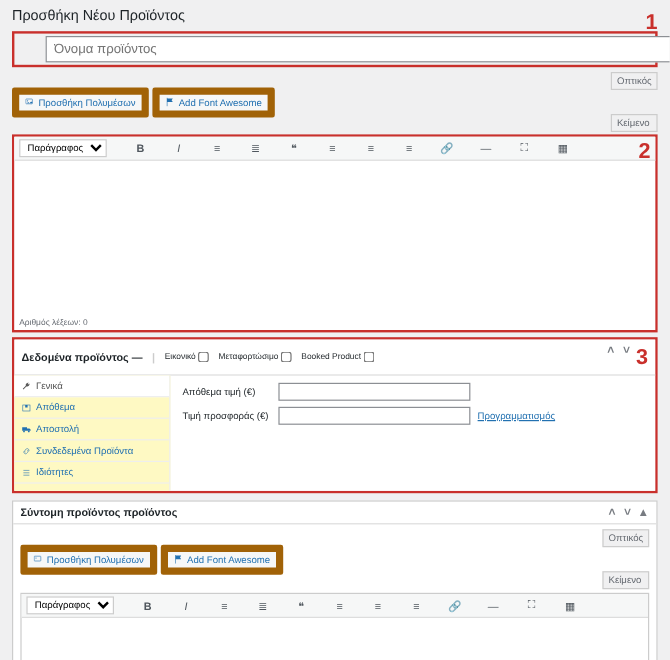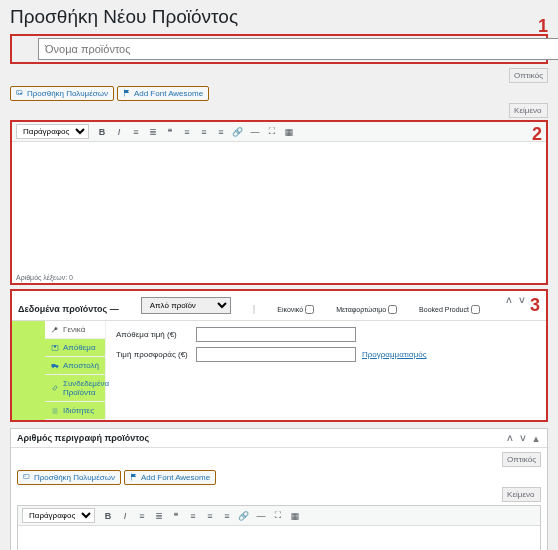--- a/index.html
+++ b/index.html
@@ -1,43 +1,43 @@
 <!DOCTYPE html>
 <html><head>
 <meta charset="utf-8">
 <style>
 * { box-sizing: border-box; margin: 0; padding: 0; }
 body { font-family: -apple-system, Helvetica, Arial, sans-serif; background: #f0f0f1; color: #1d2327; font-size: 10px; width: 558px; height: 550px; overflow: hidden; }
 .page { padding: 6px 10px; }
-.page-title { font-size: 19px; font-weight: 400; color: #1d2327; margin-bottom: 6px; }
+.page-title { font-size: 12px; font-weight: 400; color: #1d2327; margin-bottom: 6px; }
 .section-wrap { position: relative; border: 2px solid #c9302c; margin-bottom: 4px; }
 .title-input { width: 100%; padding: 4px 6px; font-size: 11px; color: #787c82; border: 1px solid #8c8f94; background: #fff; margin-left: 24px; }
 .toolbar-row { display: flex; justify-content: space-between; align-items: center; margin: 4px 0 2px; }
 .btn-group { display: flex; gap: 3px; }
-.btn { display: inline-flex; align-items: center; gap: 3px; background: #f6f7f7; border: 1px solid #a16207; color: #2271b1; padding: 2px 5px; font-size: 8px; cursor: pointer; border-radius: 2px; }
+.btn { display: inline-flex; align-items: center; gap: 3px; background: #f6f7f7; border: 6px solid #a16207; color: #2271b1; padding: 2px 5px; font-size: 8px; cursor: pointer; border-radius: 2px; }
 .btn svg { width: 8px; height: 8px; }
 .tabs { display: flex; gap: 20px; flex-direction: column; }
 .tab { font-size: 8px; color: #646970; padding: 2px 4px; background: #f0f0f1; border: 1px solid #ccc; cursor: pointer; }
 .editor-box { border: 1px solid #ccc; background: #fff; }
-.editor-toolbar { display: flex; align-items: center; gap: 3px; padding: 2px 4px; border-bottom: 1px solid #ddd; background: #f6f7f7; }
+.editor-toolbar { display: flex; align-items: center; gap: 18px; padding: 2px 4px; border-bottom: 1px solid #ddd; background: #f6f7f7; }
 .tb-select { font-size: 8px; padding: 1px 2px; border: 1px solid #ccc; background: #fff; margin-right: 3px; }
 .tb-btn { width: 14px; height: 14px; display: flex; align-items: center; justify-content: center; font-size: 9px; color: #50575e; cursor: pointer; border-radius: 2px; }
 .editor-content { min-height: 130px; padding: 4px; }
 .editor-footer { padding: 2px 4px; font-size: 7px; color: #646970; }
 .postbox { border: 1px solid #ccc; background: #fff; margin-top: 6px; }
 .postbox-header { display: flex; align-items: center; justify-content: space-between; padding: 4px 6px; border-bottom: 1px solid #ddd; font-size: 9px; font-weight: 600; }
 .pb-header-right { display: flex; gap: 3px; }
 .pb-icon { width: 10px; height: 10px; display: flex; align-items: center; justify-content: center; color: #787c82; cursor: pointer; font-size: 10px; }
-.product-data-header { display: flex; align-items: flex-end; gap: 22px; flex-wrap: wrap; }
+.product-data-header { display: flex; align-items: flex-start; gap: 8px; flex-wrap: wrap; }
 .pd-select { font-size: 8px; padding: 2px 4px; border: 1px solid #8c8f94; min-width: 90px; }
 .pd-sep { color: #ccc; }
 .pd-check { display: flex; align-items: center; gap: 2px; font-size: 7px; font-weight: 400; }
 .pd-check input { width: 9px; height: 9px; }
 .pd-body { display: flex; min-height: 96px; }
-.pd-tabs { width: 94px; background: #bef264; border-right: 1px solid #eee; padding-left: 33px; }
+.pd-tabs { width: 130px; background: #fef9c3; border-right: 1px solid #eee; }
 .pd-tab { display: flex; align-items: center; gap: 4px; padding: 4px 6px; font-size: 8px; color: #2271b1; cursor: pointer; border-bottom: 1px solid #eee; }
 .pd-tab.active { background: #fff; color: #555; }
 .pd-tab svg { width: 8px; height: 8px; flex-shrink: 0; }
 .pd-panel { flex: 1; padding: 6px 10px; }
 .pd-field { display: flex; align-items: center; margin-bottom: 5px; }
 .pd-field label { width: 80px; font-size: 8px; color: #1d2327; }
 .pd-field input { width: 160px; padding: 2px 4px; font-size: 8px; border: 1px solid #8c8f94; }
 .pd-field a { font-size: 8px; color: #2271b1; margin-left: 6px; }
 .short-desc .editor-content { min-height: 80px; }
 .sec1-wrap { position: relative; }
@@ -110,21 +110,20 @@
       </div>
     </div>
   </div>
 
   <div class="sec3-wrap">
     <div class="section-wrap" style="padding:0;">
       <div class="postbox" style="margin:0;border:none;">
         <div class="postbox-header">
           <div class="product-data-header">
             <span>Δεδομένα προϊόντος —</span>
-            <select class="pd-select"><option>Απλό προϊόν</option></select>
             <span class="pd-sep">|</span>
             <label class="pd-check">
                 <span>Εικονικό</span>
                 <input type="checkbox" style="">
               </label>
             <label class="pd-check">
                 <span>Μεταφορτώσιμο</span>
                 <input type="checkbox" style="">
               </label>
             <label class="pd-check">
@@ -185,21 +184,21 @@
               <a href="#">Προγραμματισμός</a>
             </div>
           </div>
         </div>
       </div>
     </div>
   </div>
 
   <div class="postbox short-desc">
     <div class="postbox-header">
-      <span>Αριθμός περιγραφή προϊόντος</span>
+      <span>Σύντομη προϊόντος προϊόντος</span>
       <div class="pb-header-right">
         <span class="pb-icon">˄</span>
         <span class="pb-icon">˅</span>
         <span class="pb-icon">▴</span>
       </div>
     </div>
     <div style="padding:4px 6px;">
       <div class="toolbar-row" style="margin:0 0 3px;">
         <div class="btn-group">
           <button class="btn">

